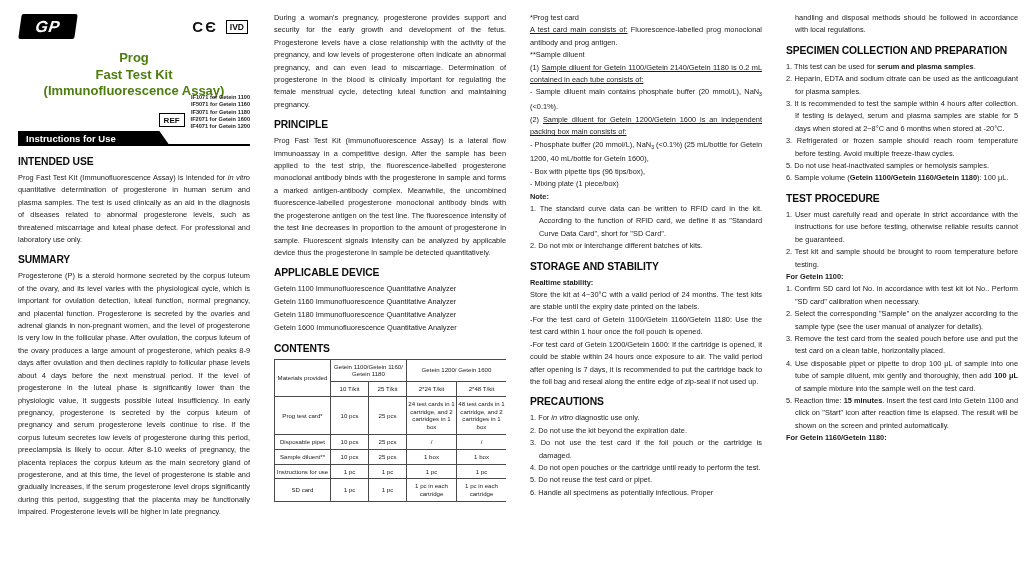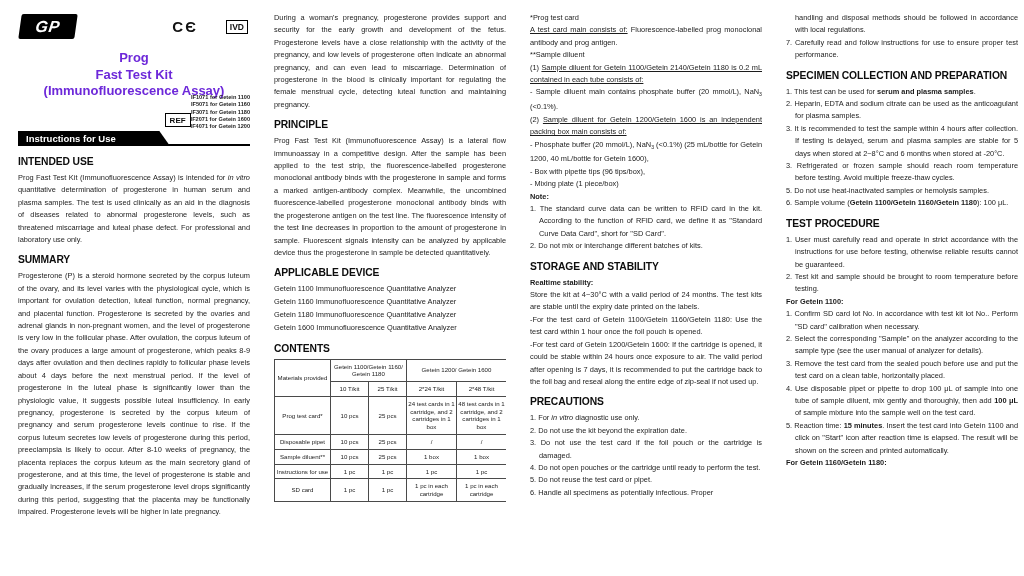--- a/index.html
+++ b/index.html
@@ -8,24 +8,24 @@
   .page { display:flex; gap:24px; padding:12px 16px 0 18px; height:576px; }
   .col { width:232px; flex:0 0 232px; overflow:hidden; }
 
   
   .doc-header { position:relative; height:136px; }
   .logo { position:absolute; left:2px; top:2px; width:56px; height:25px; background:#000;
           display:flex; align-items:center; justify-content:center; transform:skewX(-8deg); border-radius:2px; }
   .logo span { color:#fff; font-weight:bold; font-style:italic; font-size:16px; letter-spacing:1px; }
   .marks { position:absolute; right:2px; top:6px; display:flex; align-items:center; }
   .ce { font-size:15px; font-weight:bold; letter-spacing:2px; color:#111; }
-  .ivd { border:1.6px solid #000; font-size:8.5px; font-weight:bold; padding:1px 3px; margin-left:28px; color:#111; }
+  .ivd { border:1.6px solid #000; font-size:8.5px; font-weight:bold; padding:1px 3px; margin-left:8px; color:#111; }
   .title { position:absolute; top:38px; left:0; right:0; text-align:center; font-weight:bold;
-           font-size:13px; line-height:16.5px; color:#6d28d9; }
-  .refblock { position:absolute; right:0; top:82px; display:flex; align-items:flex-end; }
+           font-size:13px; line-height:16.5px; color:#4d7c0f; }
+  .refblock { position:absolute; right:0; top:82px; display:flex; align-items:flex-end; gap:6px; }
   .refbox { border:1.6px solid #000; font-weight:bold; font-size:8px; padding:1.5px 4px; margin-bottom:3px; color:#111; }
   .refcodes { text-align:right; font-size:5.6px; line-height:7.3px; font-weight:bold; color:#222; }
   .bannerline { position:absolute; left:0; right:0; top:119px; height:15px; border-bottom:2.5px solid #000; }
   .banner { width:152px; height:15px; background:#000; color:#fff; font-weight:bold; font-size:9.5px;
             line-height:15px; padding-left:8px; clip-path:polygon(0 0, 93% 0, 100% 100%, 0 100%); }
 
   
   h2 { font-size:10.3px; line-height:12px; letter-spacing:-0.1px; font-weight:bold; color:#0d0d0d; margin:8px 0 4px; }
   .body { font-size:7.4px; line-height:12.4px; text-align:justify; }
   .li { font-size:7.4px; line-height:12.4px; text-align:justify; padding-left:9px; text-indent:-9px; }
@@ -179,21 +179,20 @@
     <p class="li"><span>1. For </span><span class="run-i">in vitro</span><span> diagnostic use only.</span></p>
     <p class="li">2. Do not use the kit beyond the expiration date.</p>
     <p class="li">3. Do not use the test card if the foil pouch or the cartridge is damaged.</p>
     <p class="li">4. Do not open pouches or the cartridge until ready to perform the test.</p>
     <p class="li">5. Do not reuse the test card or pipet.</p>
     <p class="li">6. Handle all specimens as potentially infectious. Proper</p>
   </div>
 
   <div class="col">
     <p class="cont">handling and disposal methods should be followed in accordance with local regulations.</p>
-    <p class="li">7. Carefully read and follow instructions for use to ensure proper test performance.</p>
 
     <h2>SPECIMEN COLLECTION AND PREPARATION</h2>
     <p class="li"><span>1. This test can be used for </span><span class="run-b">serum and plasma samples</span><span>.</span></p>
     <p class="li">2. Heparin, EDTA and sodium citrate can be used as the anticoagulant for plasma samples.</p>
     <p class="li">3. It is recommended to test the sample within 4 hours after collection. If testing is delayed, serum and plasma samples are stable for 5 days when stored at 2~8°C and 6 months when stored at -20°C.</p>
     <p class="li">3. Refrigerated or frozen sample should reach room temperature before testing. Avoid multiple freeze-thaw cycles.</p>
     <p class="li">5. Do not use heat-inactivated samples or hemolysis samples.</p>
     <p class="li"><span>6. Sample volume (</span><span class="run-b">Getein 1100/Getein 1160/Getein 1180</span><span>): 100 μL.</span></p>
 
     <h2>TEST PROCEDURE</h2>

